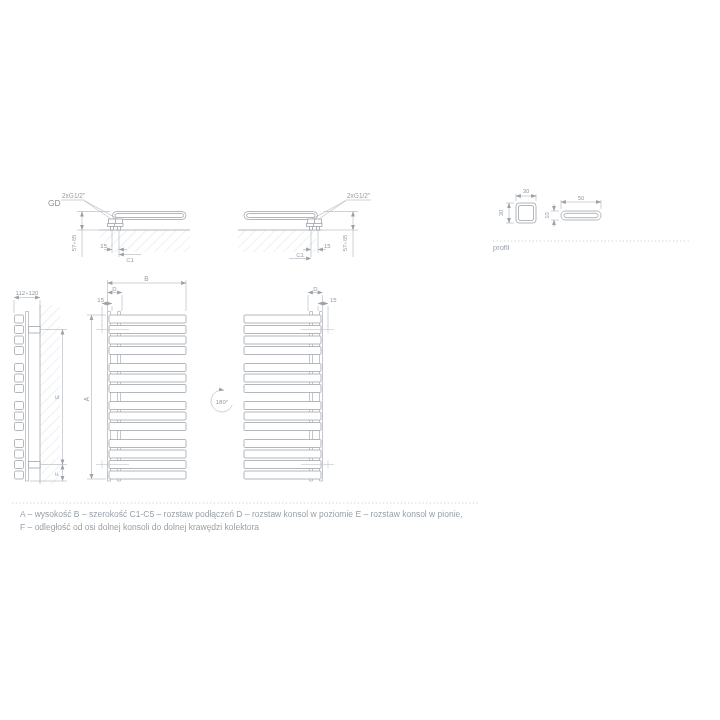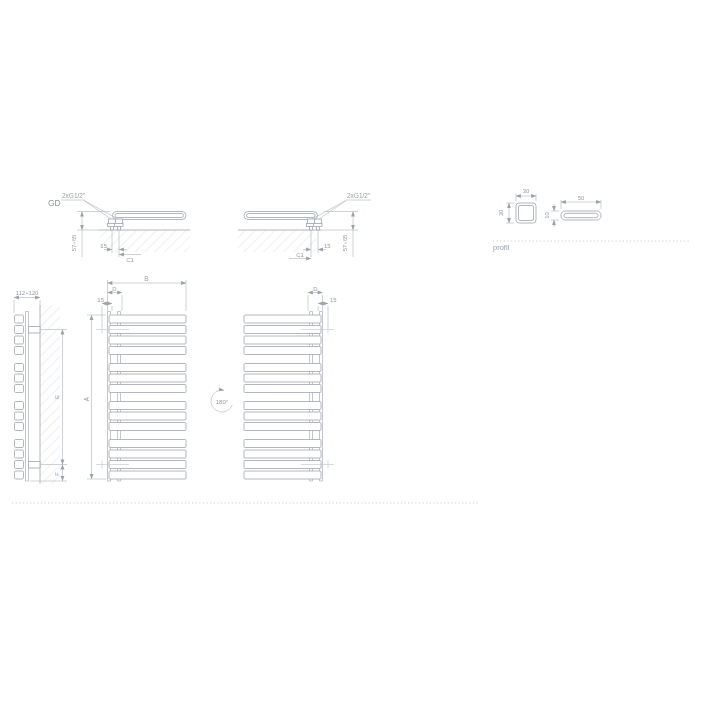--- a/index.html
+++ b/index.html
@@ -309,14 +309,18 @@
       <line class="dim" x1="318" y1="306" x2="318" y2="311"></line>
       <line class="dim" x1="328" y1="306" x2="328" y2="326.5"></line>
       <line class="dim" x1="318" y1="303.5" x2="328" y2="303.5" marker-start="url(#arw)" marker-end="url(#arw)"></line>
       <text class="dtx-s" x="330" y="301.5">15</text>
     </g>
   </g>
 
   <line class="dash" x1="12" y1="503" x2="479" y2="503" stroke-dasharray="1.2,2.4"></line>
 </svg>
 
-
+<div class="legend">
+  <div>A – wysokość B – szerokość C1-C5 – rozstaw podłączeń D – rozstaw konsol w poziomie E – rozstaw konsol w pionie,</div>
+  <div>F – odległość od osi dolnej konsoli do dolnej krawędzi kolektora</div>
 </div>
 
+</div>
+
 </body></html>

